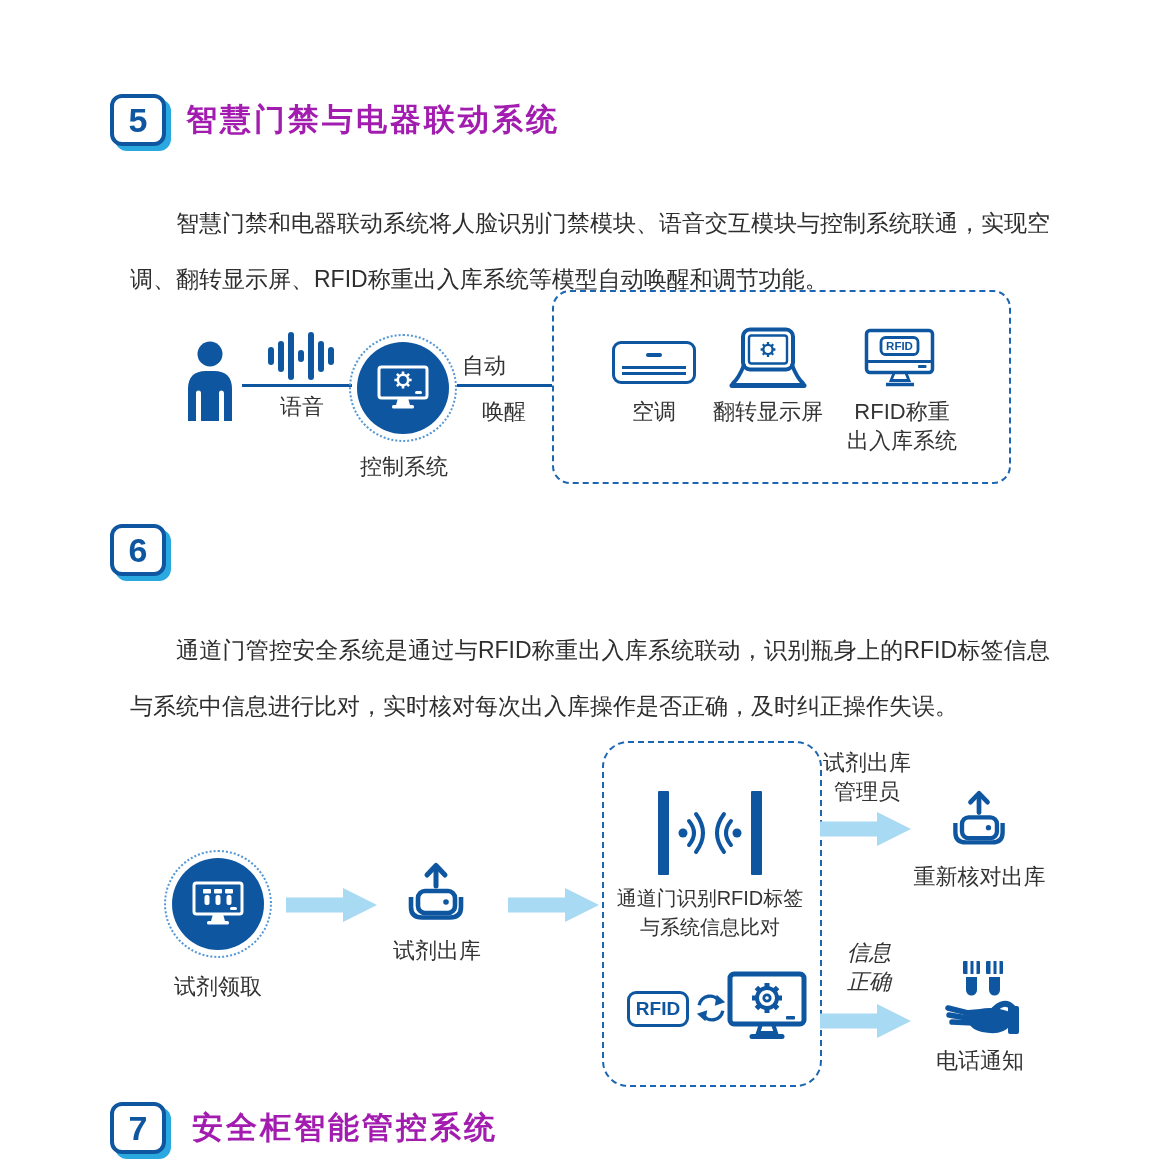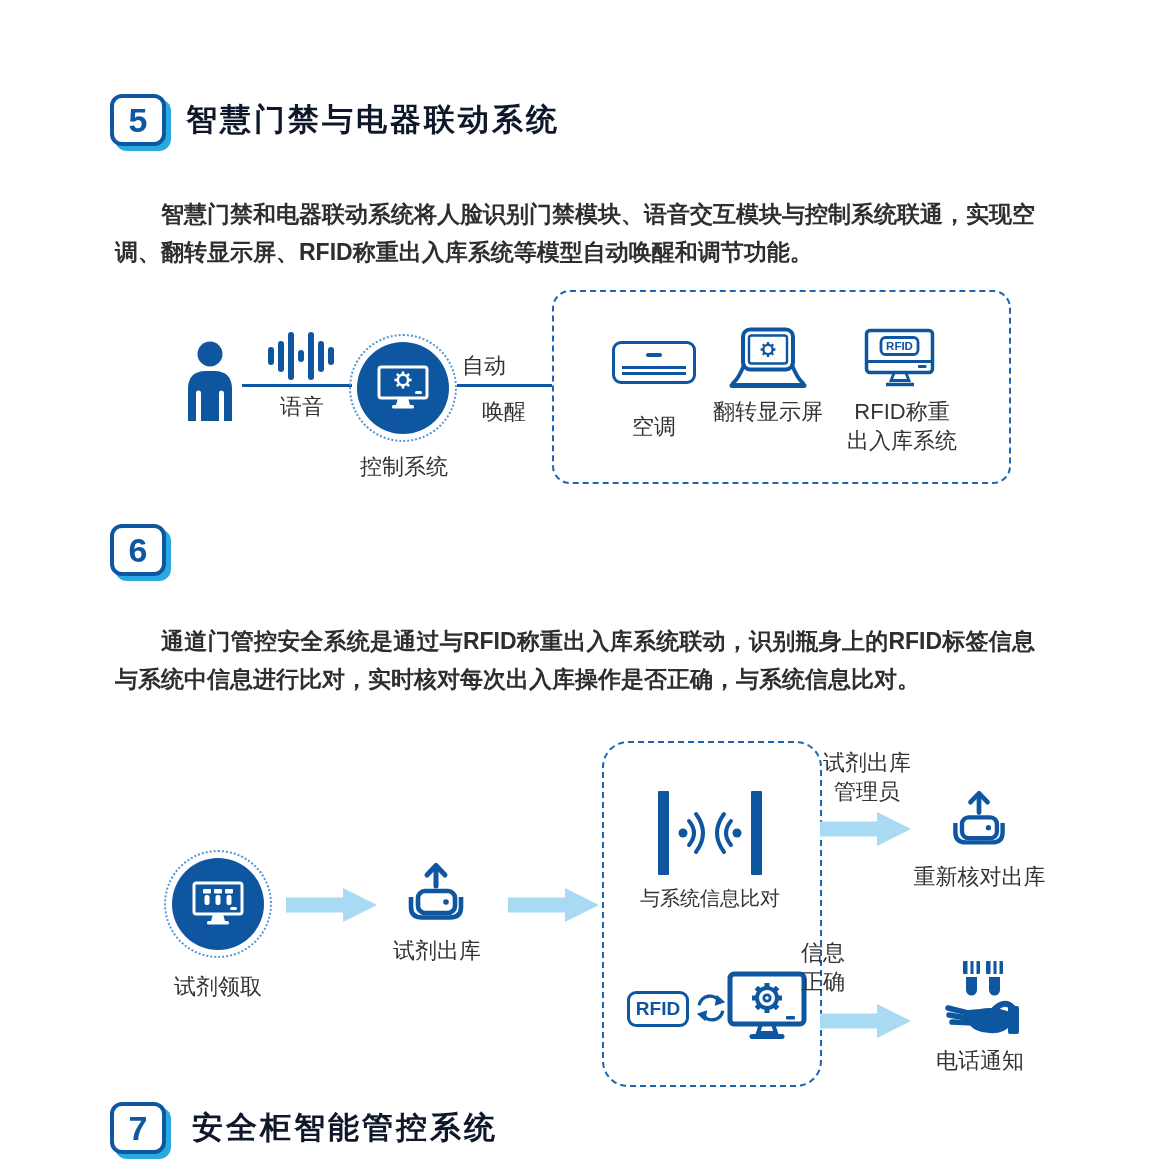--- a/index.html
+++ b/index.html
@@ -3,23 +3,23 @@
 <meta charset="utf-8">
 <style>
   html,body{margin:0;padding:0;background:#fff;}
   .page{position:relative;width:1150px;height:1161px;background:#ffffff;overflow:hidden;
         font-family:"Liberation Sans","DejaVu Sans",sans-serif;
         --primary:#0e56a0;--shadow:#2aa9e0;--dashed:#1b65b2;--arrow:#a9daf3;--text:#2e2e2e;}
   .abs{position:absolute;}
   .badge{position:absolute;width:48px;height:44px;background:#fff;border:4px solid var(--primary);
          border-radius:12px;box-shadow:5px 5px 0 var(--shadow);display:flex;align-items:center;
          justify-content:center;font-size:34px;font-weight:bold;color:var(--primary);}
-  .sec-title{position:absolute;font-size:31px;font-weight:bold;color:#0f172a;letter-spacing:3px;white-space:nowrap;}
-  .para{position:absolute;left:115px;width:920px;font-size:23px;line-height:38px;color:var(--text);
-        text-align:justify;text-indent:2em;font-weight:bold;}
+  .sec-title{position:absolute;font-size:31px;font-weight:bold;color:#a21caf;letter-spacing:3px;white-space:nowrap;}
+  .para{position:absolute;left:130px;width:920px;font-size:23px;line-height:56px;color:var(--text);
+        text-align:justify;text-indent:2em;}
   .lbl{position:absolute;font-size:22px;color:#333;text-align:center;line-height:29px;}
   .lbl-sm{font-size:20px;}
   .hline{position:absolute;height:3px;background:var(--primary);}
   .dashed-box{position:absolute;border:2px dashed var(--dashed);border-radius:18px;}
   .ring{position:absolute;border:2px dotted #5598d5;border-radius:50%;display:flex;align-items:center;justify-content:center;}
   .disc{background:var(--primary);border-radius:50%;display:flex;align-items:center;justify-content:center;}
   .wave{position:absolute;display:flex;align-items:center;gap:4px;}
   .wave i{display:block;width:6px;border-radius:3px;background:var(--primary);}
   .ac{position:absolute;box-sizing:border-box;border:3.5px solid var(--primary);border-radius:9px;}
   .ac .dash{position:absolute;top:9px;left:50%;transform:translateX(-50%);width:16px;height:3.5px;background:var(--primary);border-radius:2px;}
@@ -86,21 +86,21 @@
   <div class="lbl" style="left:458px;top:351px;width:52px;">自动</div>
   <div class="lbl" style="left:478px;top:397px;width:52px;">唤醒</div>
 
   <div class="dashed-box" style="left:552px;top:290px;width:455px;height:190px;"></div>
 
   <div class="ac" style="left:612px;top:341px;width:84px;height:43px;">
     <span class="dash"></span>
     <span class="ln" style="bottom:12px;"></span>
     <span class="ln" style="bottom:6px;"></span>
   </div>
-  <div class="lbl" style="left:610px;top:397px;width:88px;margin-top:15px;">空调</div>
+  <div class="lbl" style="left:610px;top:397px;width:88px;">空调</div>
 
   <div class="abs ic" style="left:729px;top:327px;">
     <svg width="78" height="64" viewBox="0 0 78 64" stroke="currentColor" fill="none">
       <rect x="14" y="2.5" width="50" height="40" rx="7" stroke-width="4"></rect>
       <rect x="20" y="8.5" width="38" height="28" rx="2.5" stroke-width="2.4"></rect>
       <g stroke-width="2.3">
         <circle cx="39" cy="22.5" r="4.6"></circle>
         <path d="M43.6,22.5 H46.4 M39,27.1 V29.9 M34.4,22.5 H31.6 M39,17.9 V15.1
                  M42.25,25.75 L44.23,27.73 M35.75,25.75 L33.77,27.73
                  M42.25,19.25 L44.23,17.27 M35.75,19.25 L33.77,17.27"></path>
@@ -125,21 +125,21 @@
   </div>
   <div class="lbl" style="left:840px;top:397px;width:124px;text-align:center;">
     <div>RFID称重</div>
     <div>出入库系统</div>
   </div>
 
   <div class="badge" style="left:110px;top:524px;">
     <span>6</span>
   </div>
 
-  <div class="para" style="top:622px;">通道门管控安全系统是通过与RFID称重出入库系统联动，识别瓶身上的RFID标签信息与系统中信息进行比对，实时核对每次出入库操作是否正确，与系统信息比对。</div>
+  <div class="para" style="top:622px;">通道门管控安全系统是通过与RFID称重出入库系统联动，识别瓶身上的RFID标签信息与系统中信息进行比对，实时核对每次出入库操作是否正确，及时纠正操作失误。</div>
 
   <div class="ring" style="left:164px;top:850px;width:104px;height:104px;">
     <div class="disc" style="width:92px;height:92px;">
       <span class="ic-w">
         <svg width="52" height="46" viewBox="0 0 52 46" stroke="currentColor" fill="none">
           <rect x="2" y="2" width="48" height="31" rx="2.5" stroke-width="3"></rect>
           <rect x="38" y="26" width="7" height="3" rx="1.5" fill="#fff" stroke="none"></rect>
           <g fill="#fff" stroke="none">
             <rect x="11" y="8" width="8" height="4.5" rx="1"></rect>
               <rect x="12.5" y="14" width="5" height="10" rx="2"></rect>
@@ -189,20 +189,21 @@
       <g stroke="currentColor" stroke-width="4" fill="none" stroke-linecap="round">
         <path d="M31,30 Q41,42 31,54"></path>
         <path d="M38,23 Q52,42 38,61"></path>
         <path d="M73,30 Q63,42 73,54"></path>
         <path d="M66,23 Q52,42 66,61"></path>
       </g>
       <circle cx="79" cy="42" r="4.5"></circle>
     </svg>
   </div>
   <div class="lbl lbl-sm" style="left:606px;top:884px;width:208px;">
+    <div>通道门识别RFID标签</div>
     <div>与系统信息比对</div>
   </div>
 
   <div class="rfid-chip" style="left:627px;top:991px;width:62px;height:36px;">
     <span>RFID</span>
   </div>
   <div class="abs ic" style="left:694px;top:992px;">
     <svg width="34" height="32" viewBox="0 0 36 32" fill="currentColor">
       <path d="M5.5,13 A11.5,11.5 0 0 1 27,9.5" fill="none" stroke="currentColor" stroke-width="3.6"></path>
       <polygon points="24,2 33,10 22,13.5"></polygon>
@@ -243,21 +244,21 @@
       <path d="M7,36 V46 Q7,56.5 18,56.5 H46 Q57,56.5 57,46 V36" stroke-width="4.6"></path>
     </svg>
   </div>
   <div class="lbl" style="left:912px;top:862px;width:135px;">重新核对出库</div>
 
   <div class="abs" style="left:820px;top:1003px;">
     <svg width="92" height="36" viewBox="0 0 92 36">
         <polygon points="0,10.5 57,10.5 57,1 91,18 57,35 57,25.5 0,25.5" fill="#a9daf3"></polygon>
       </svg>
   </div>
-  <div class="lbl" style="left:792px;top:938px;width:62px;">
+  <div class="lbl" style="left:838px;top:938px;width:62px;font-style:italic;">
     <div>信息</div>
     <div>正确</div>
   </div>
 
   <div class="abs ic" style="left:944px;top:960px;">
     <svg width="76" height="78" viewBox="0 0 76 78" fill="currentColor">
       <rect x="19" y="1" width="17" height="13" rx="1"></rect>
       <rect x="23.5" y="1" width="3" height="13" fill="#fff"></rect>
       <rect x="29.5" y="1" width="3" height="13" fill="#fff"></rect>
       <path d="M22,17 h11 v13 a5.5,5.5 0 0 1 -11,0 z"></path>

